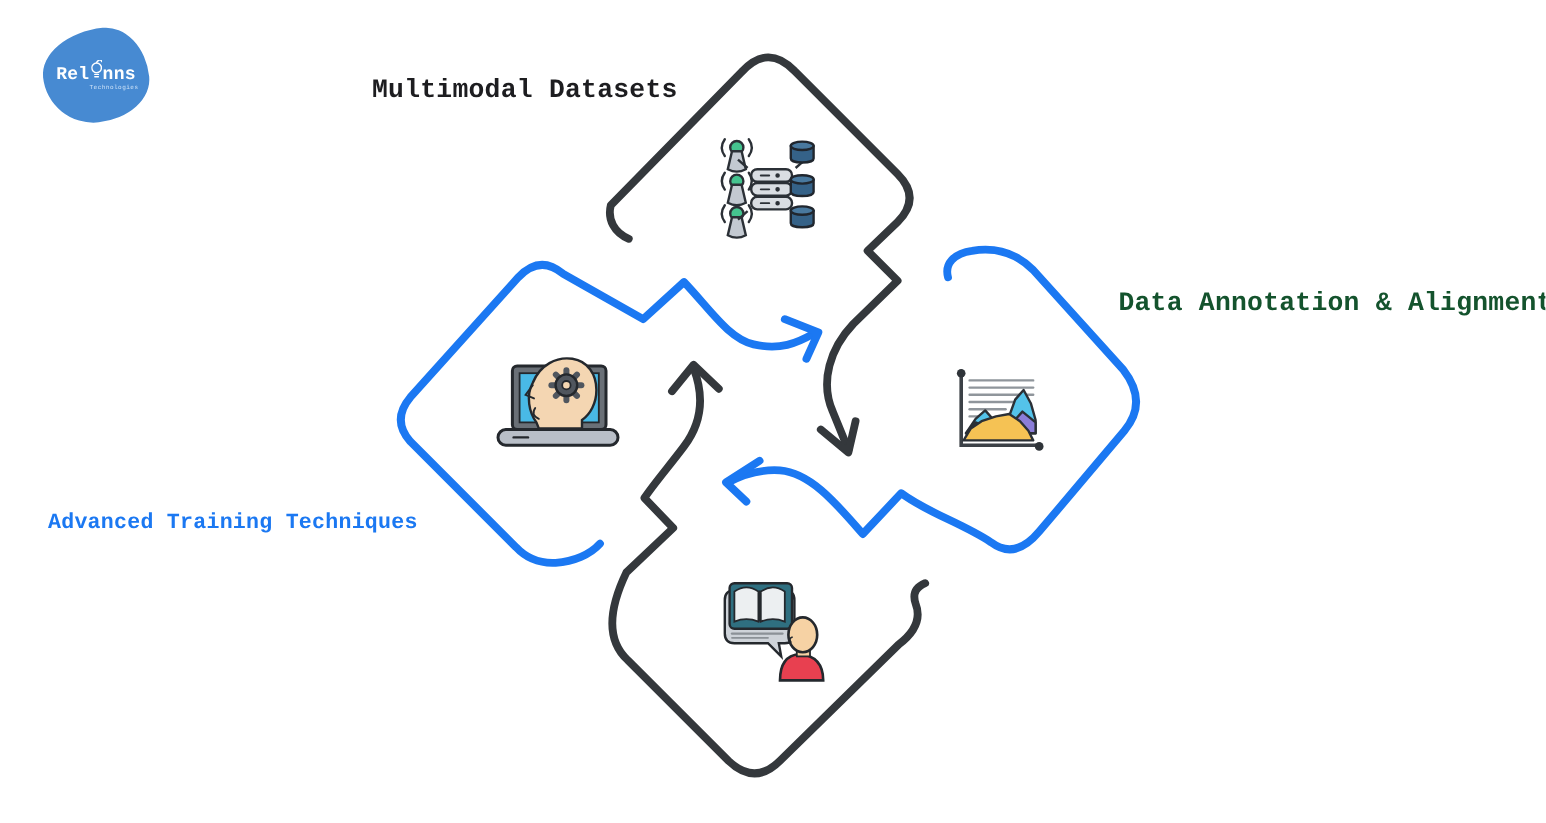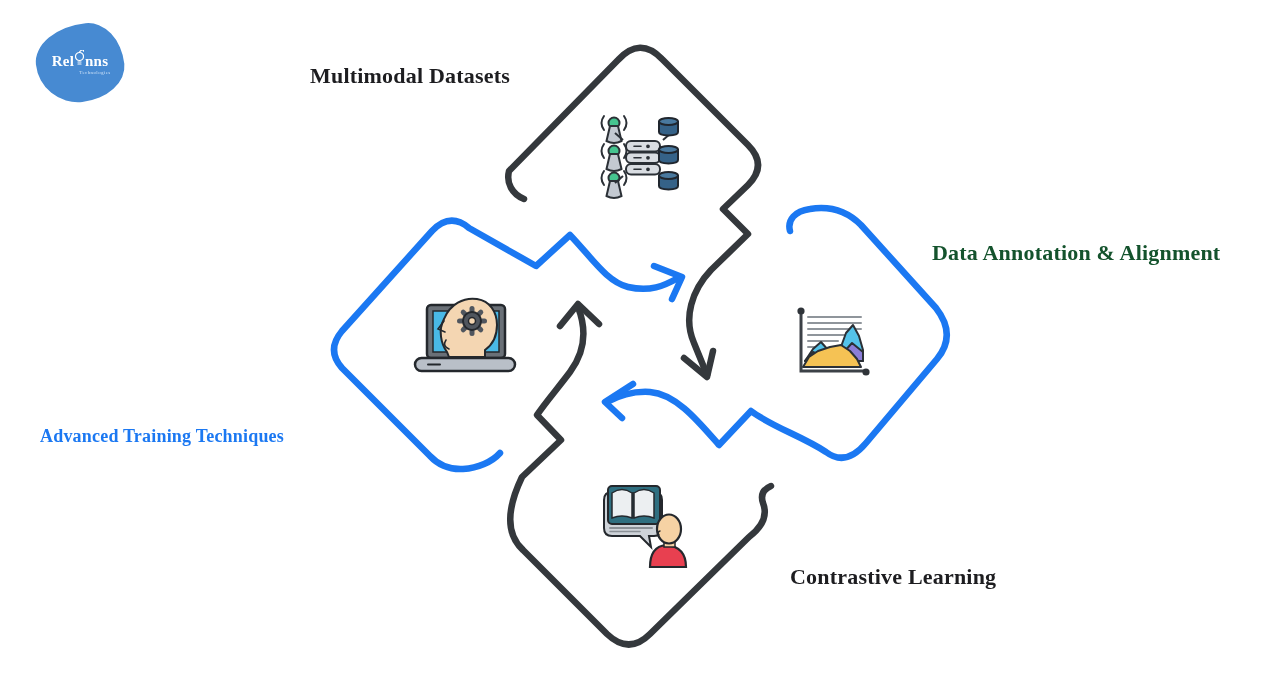--- a/index.html
+++ b/index.html
@@ -1,21 +1,21 @@
 <!DOCTYPE html>
 <html><head>
 <meta charset="utf-8">
 <style>
   html,body{margin:0;padding:0;background:#ffffff;}
   #canvas{
     position:relative;
     width:1288px;height:670px;
     background:#ffffff;
     overflow:hidden;
-    font-family:Liberation Serif, serif;
+    font-family:Liberation Mono, monospace;
     border-radius:17px;
   }
   #diagram-svg{position:absolute;left:0;top:0;}
   .label{
     position:absolute;
     font-weight:700;
     font-size:22px;
     white-space:nowrap;
     letter-spacing:0.2px;
     text-align:right;
@@ -228,16 +228,15 @@
             <circle cx="4.5" cy="6.5" r="4"></circle>
             <path d="M 3 12 h 3 M 3 14 h 3"></path>
           </svg></span>
         <span>nns</span>
     </div>
     <div class="logo-sub">Technologies</div>
   </div>
 
   <div class="label label-top">Multimodal Datasets</div>
   <div class="label label-right">Data Annotation &amp; Alignment</div>
-  <div class="label label-bottom">Contrastive Learning</div>
   <div class="label label-left">Advanced Training Techniques</div>
 
 </div>
 
 </body></html>

